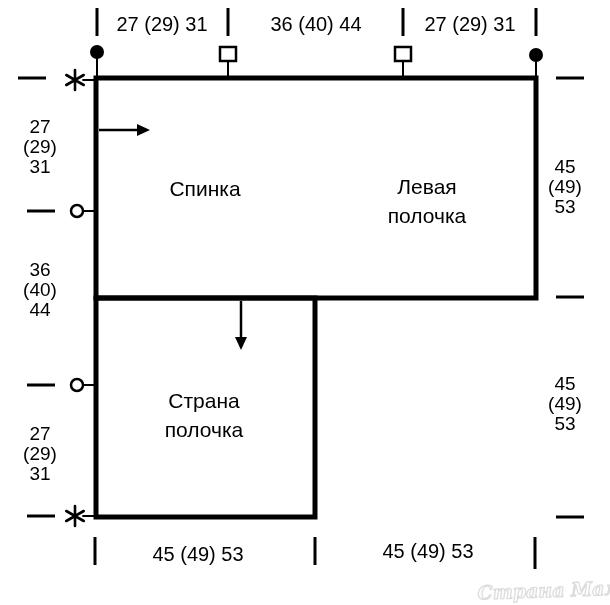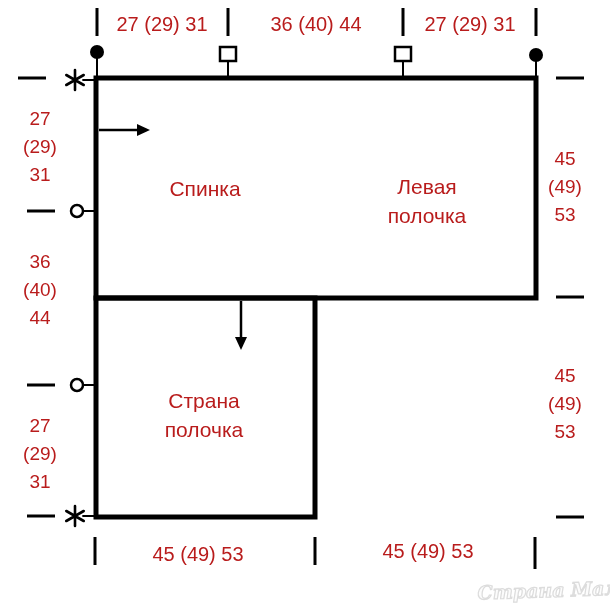--- a/index.html
+++ b/index.html
@@ -3,24 +3,24 @@
 <meta charset="utf-8">
 <style>
   html,body{margin:0;padding:0;background:#fff;}
   #canvas{
     position:relative;width:610px;height:605px;background:#ffffff;overflow:hidden;
     font-family:"Liberation Sans",sans-serif;
   }
   #linework{position:absolute;left:0;top:0;width:610px;height:605px;}
   .label{
     position:absolute;transform:translate(-50%,-50%);
-    color:#b91c1c;text-align:center;white-space:pre-line;
+    color:#000000;text-align:center;white-space:pre-line;
   }
   .dim{font-size:20px;line-height:20px;font-weight:400;}
-  .dim-stack{font-size:19px;line-height:28px;}
+  .dim-stack{font-size:19px;line-height:20px;}
   .piece{font-size:21px;line-height:29px;}
   .url{
     font-family:"DejaVu Sans Mono",monospace;font-size:8.5px;color:#141414;
     white-space:nowrap;letter-spacing:0;
   }
   .watermark{
     font-family:"DejaVu Serif",serif;font-style:italic;font-weight:bold;
     font-size:19px;color:#fcfcfc;-webkit-text-stroke:1.2px #dcdcdc;
     white-space:nowrap;transform:translate(-50%,-50%) rotate(-2deg);
   }

